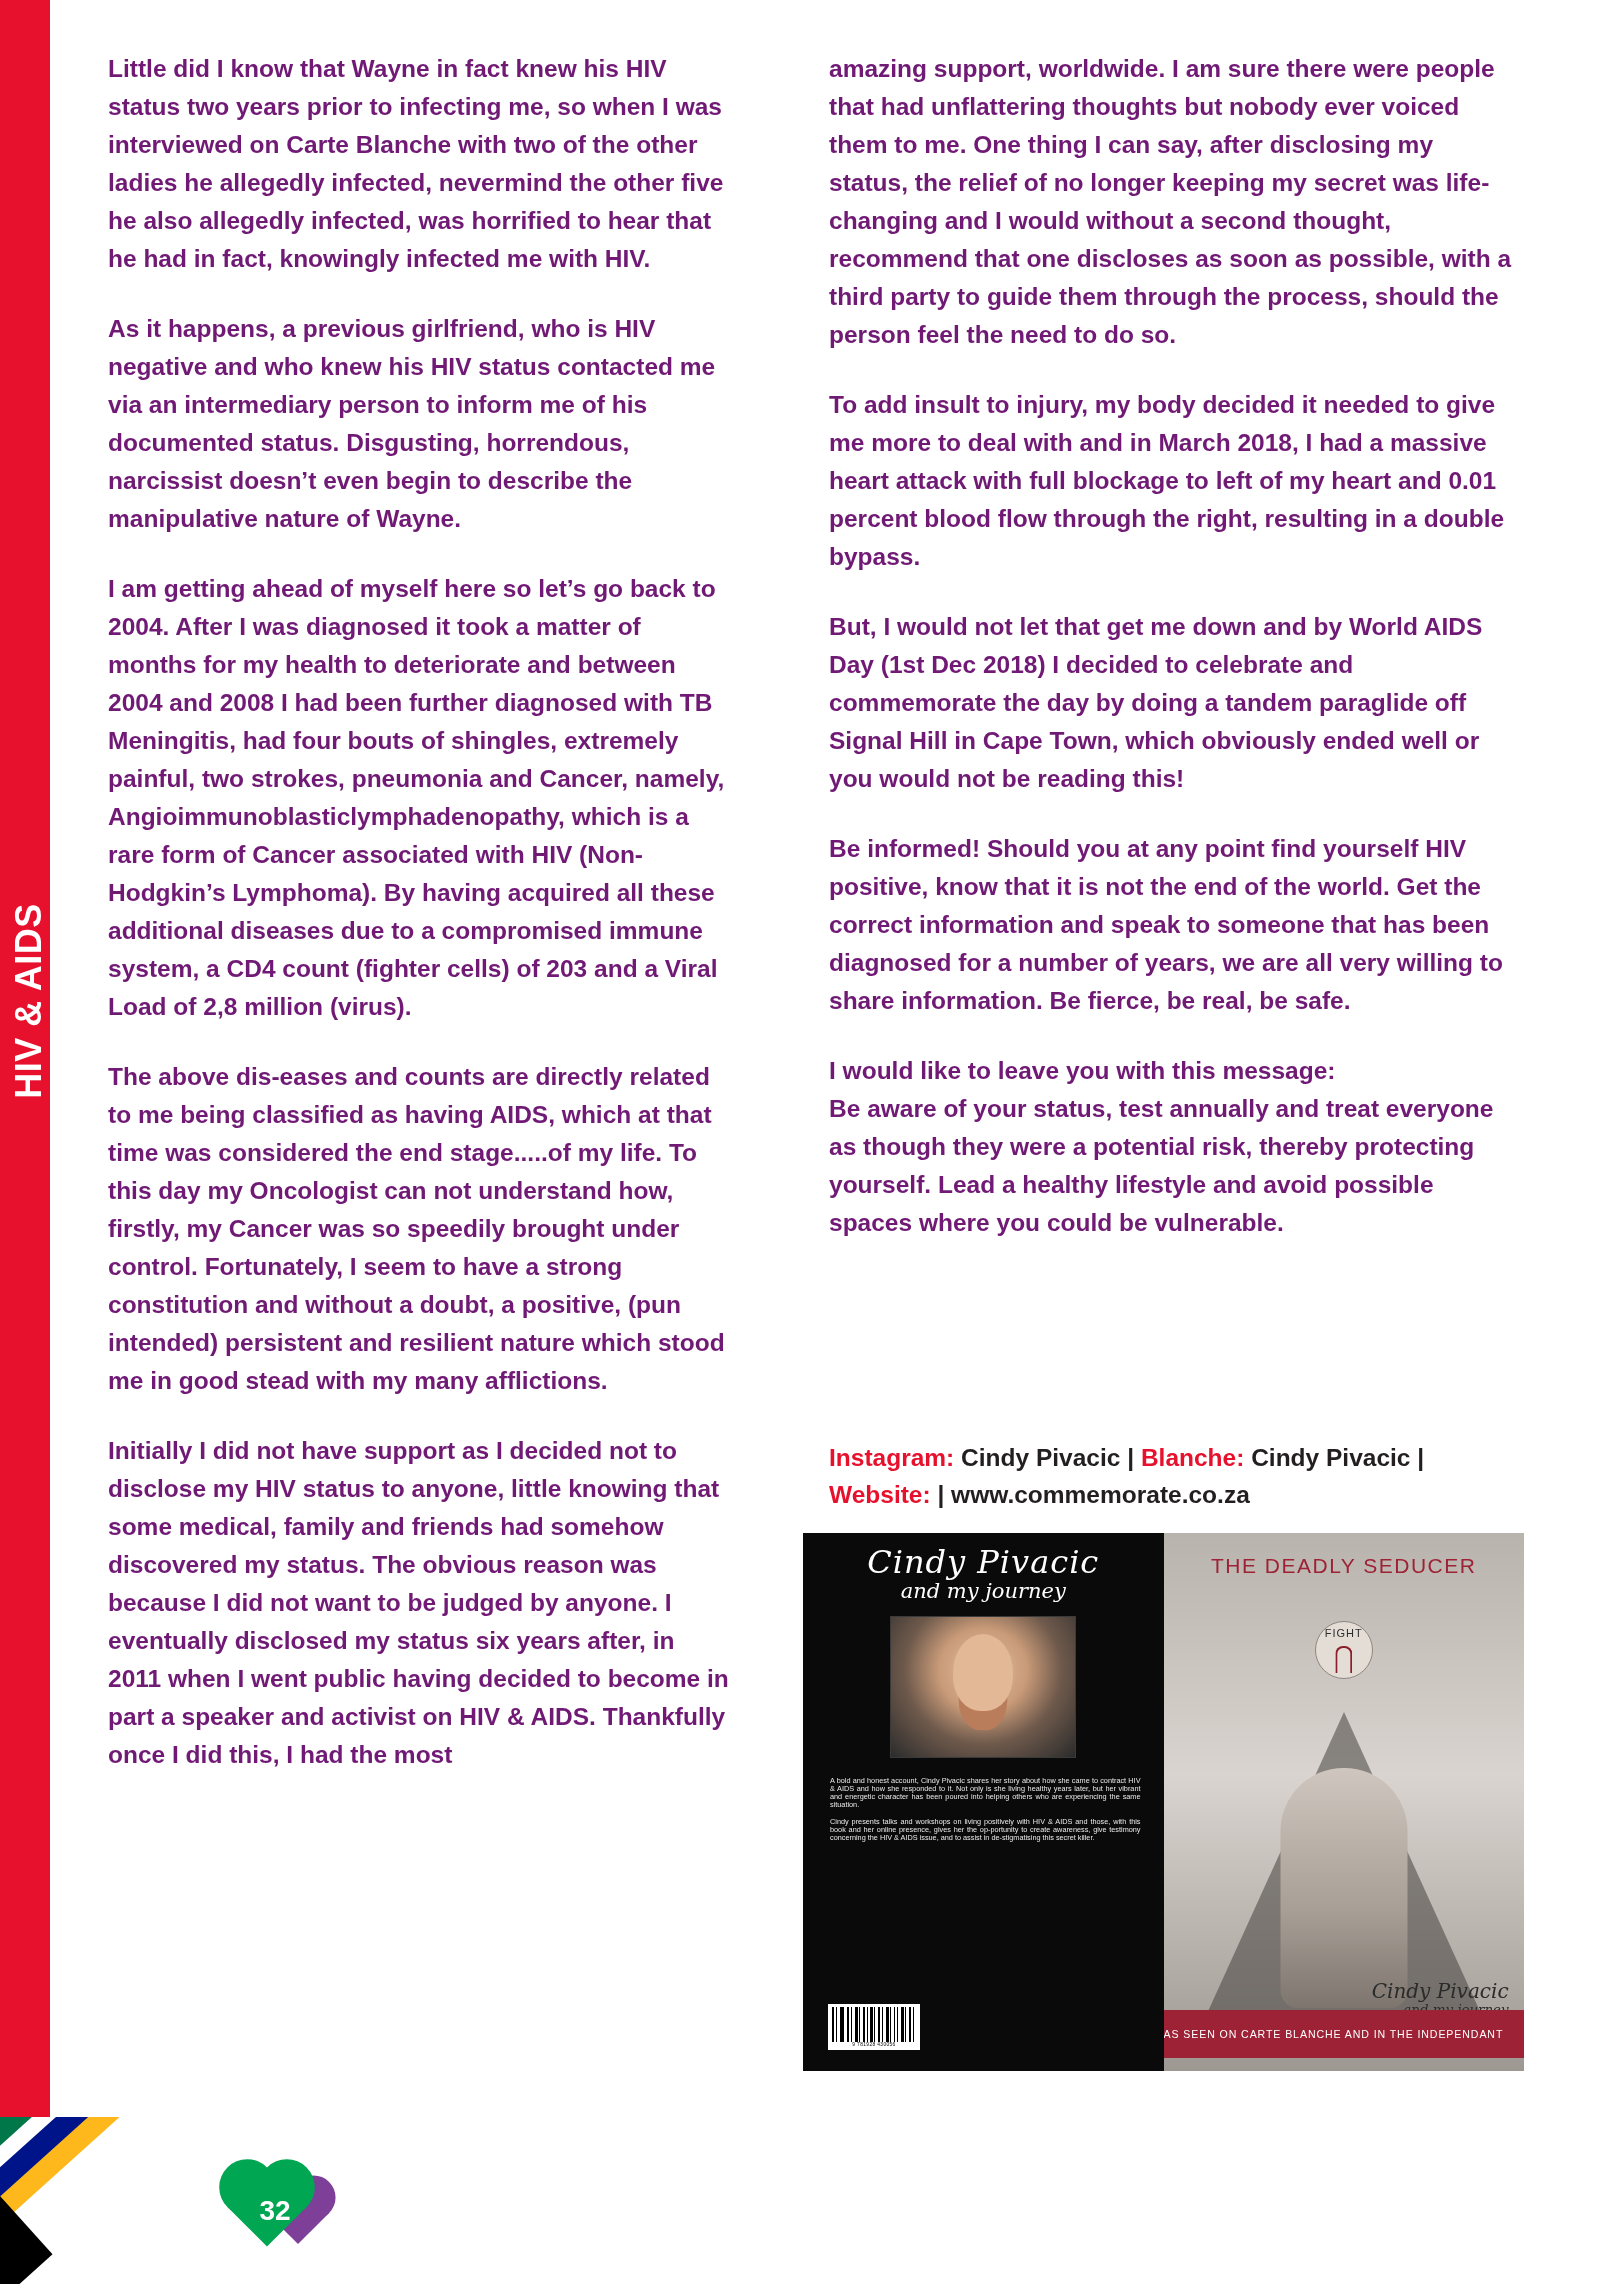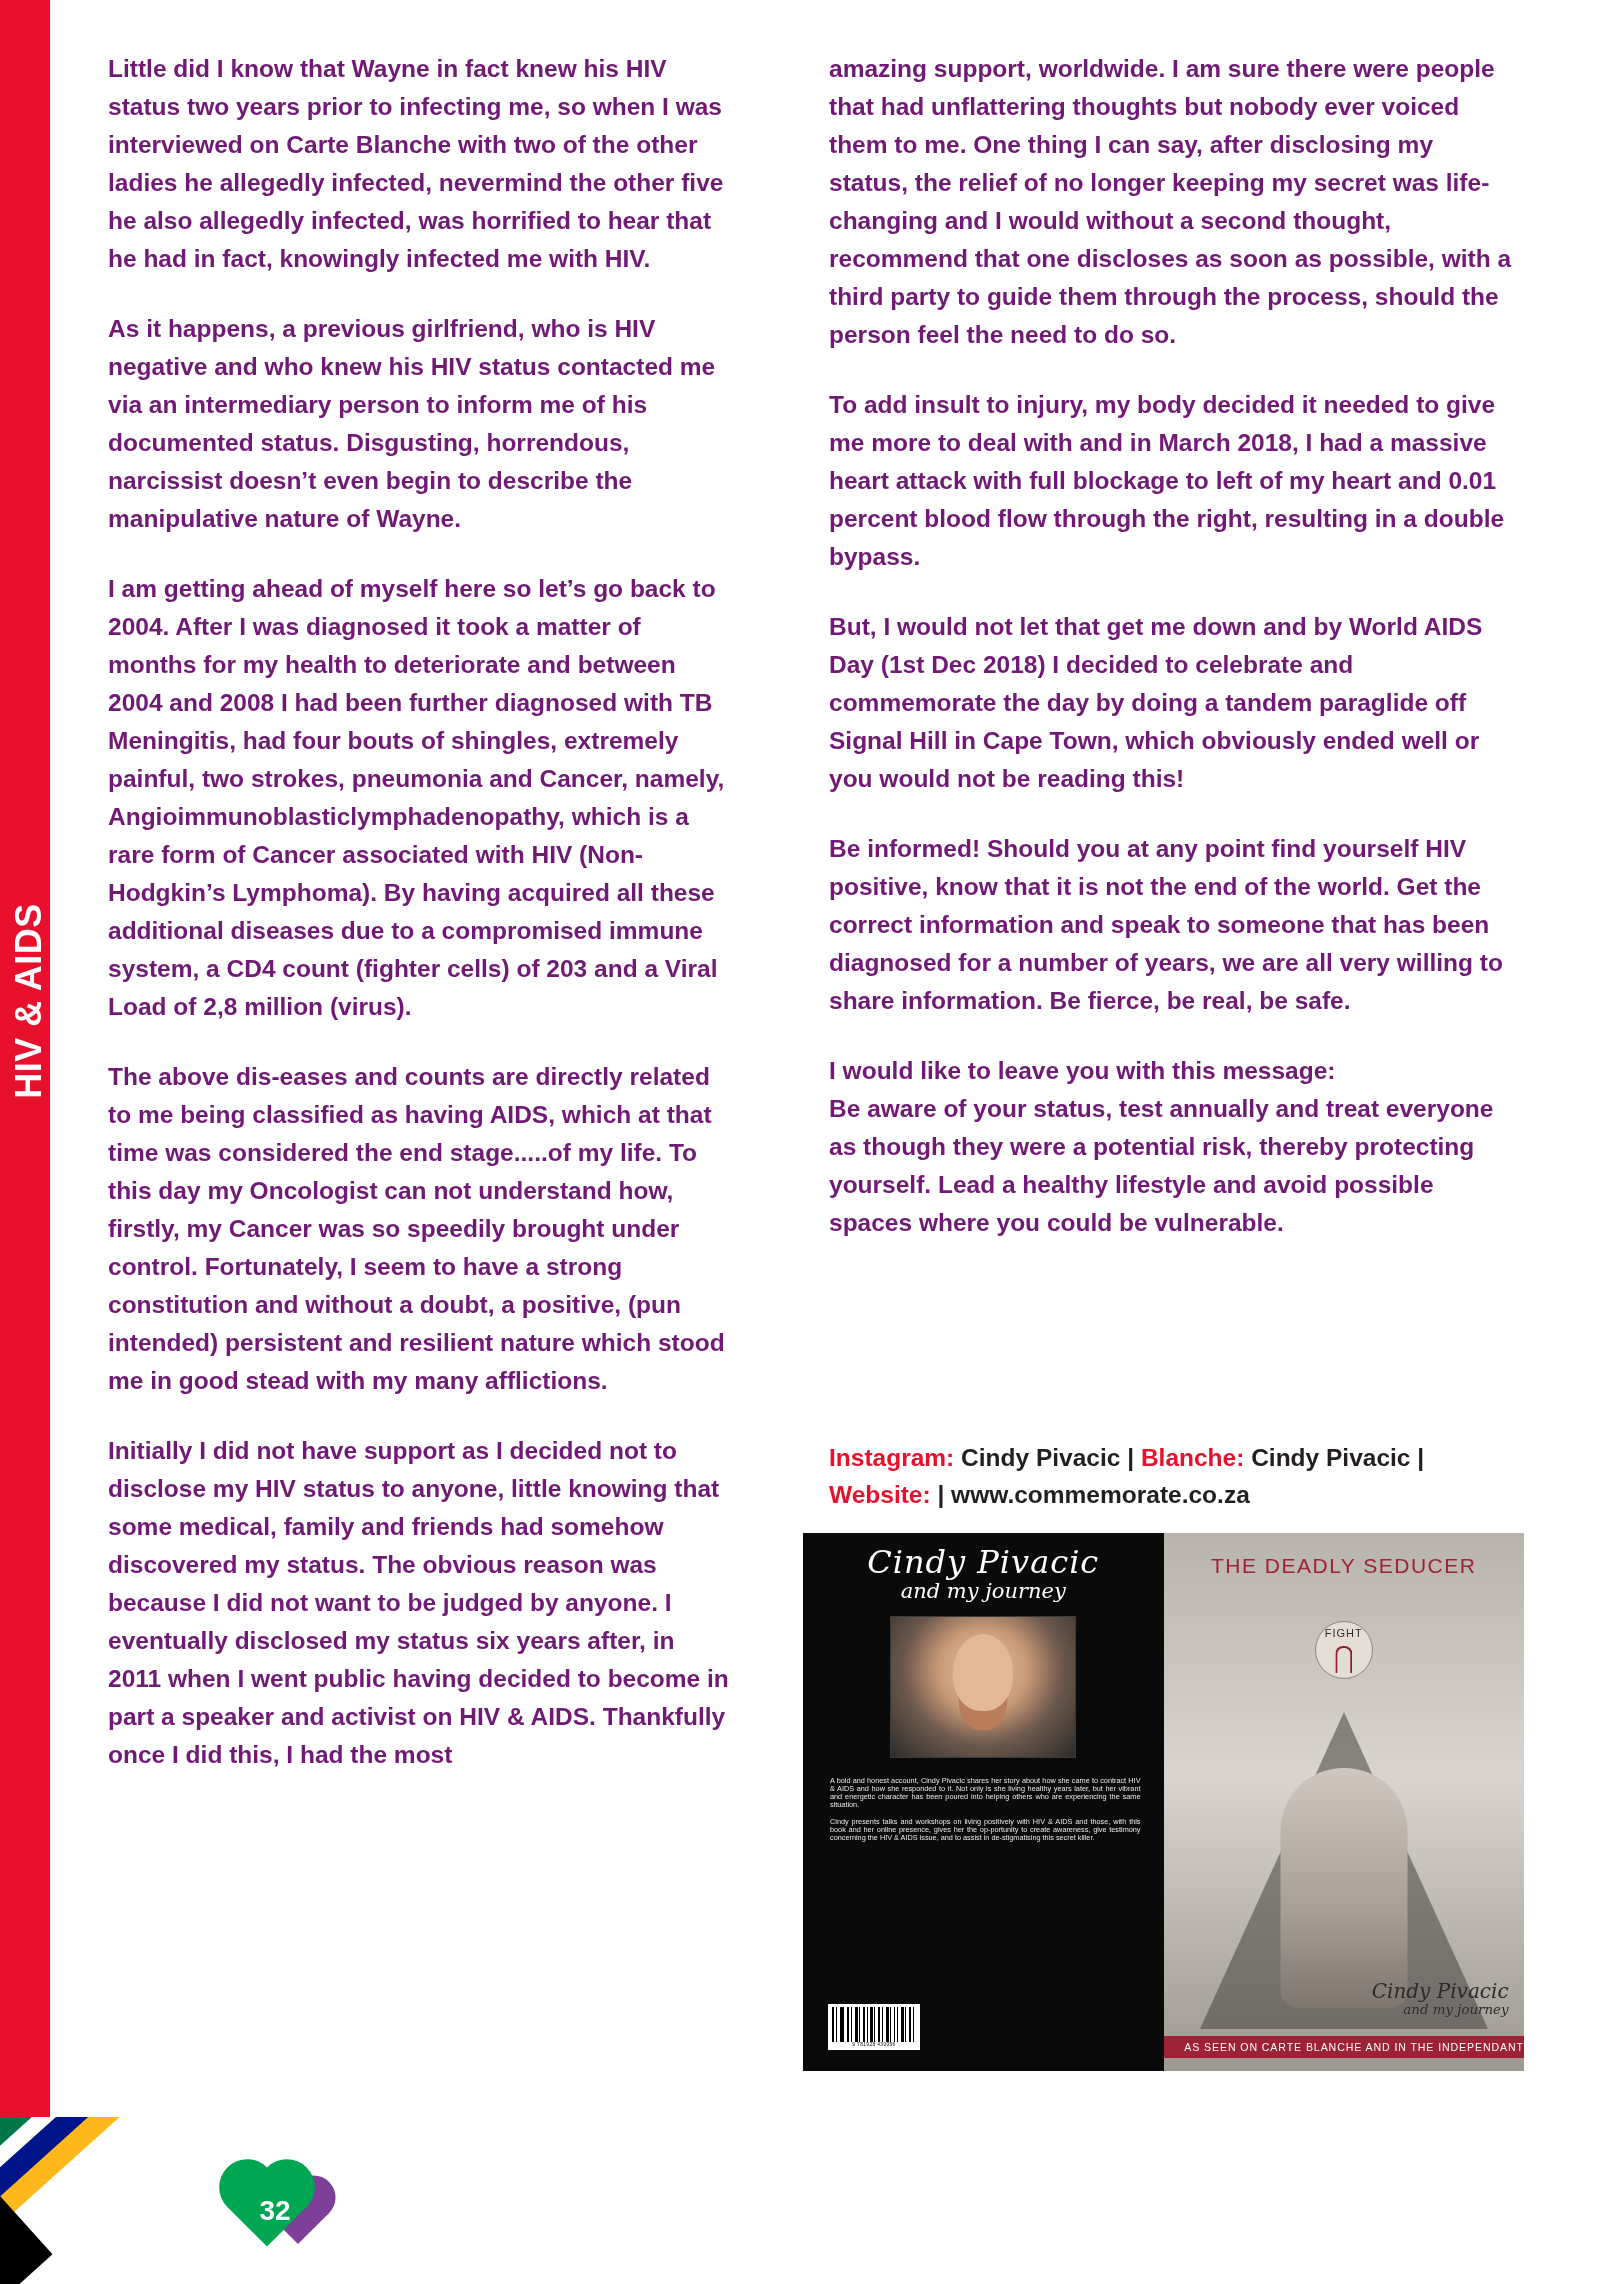--- a/index.html
+++ b/index.html
@@ -276,22 +276,22 @@
   }
   .fc-strip {
     position: absolute;
     left: 0;
     bottom: 13.4px;
     width: 100%;
     background: #9d2235;
     color: #ffffff;
     font-size: 10.6px;
     letter-spacing: 0.9px;
-    text-align: right;
-    padding: 5px 0;
+    text-align: left;
+    padding: 18px 0;
   }
 
   
   .flag {
     position: absolute;
     left: 0;
     bottom: 0;
     width: 207px;
     height: 168px;
     overflow: hidden;

